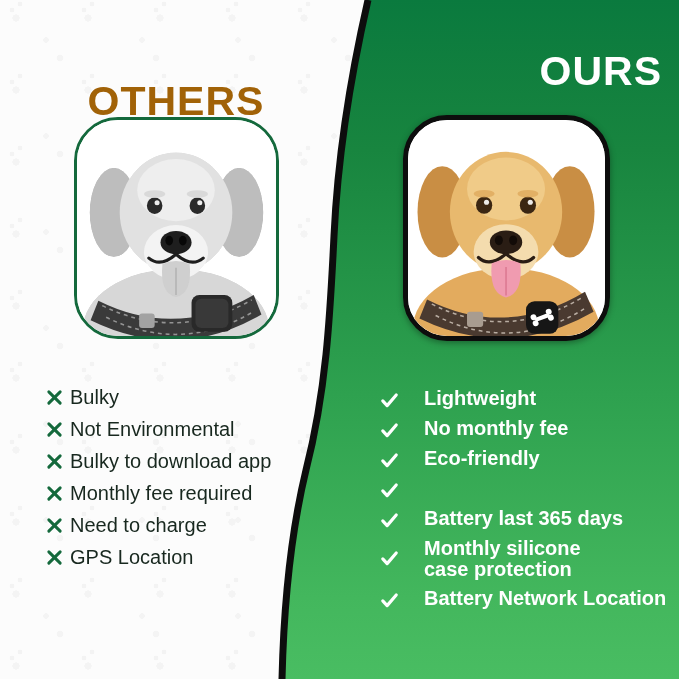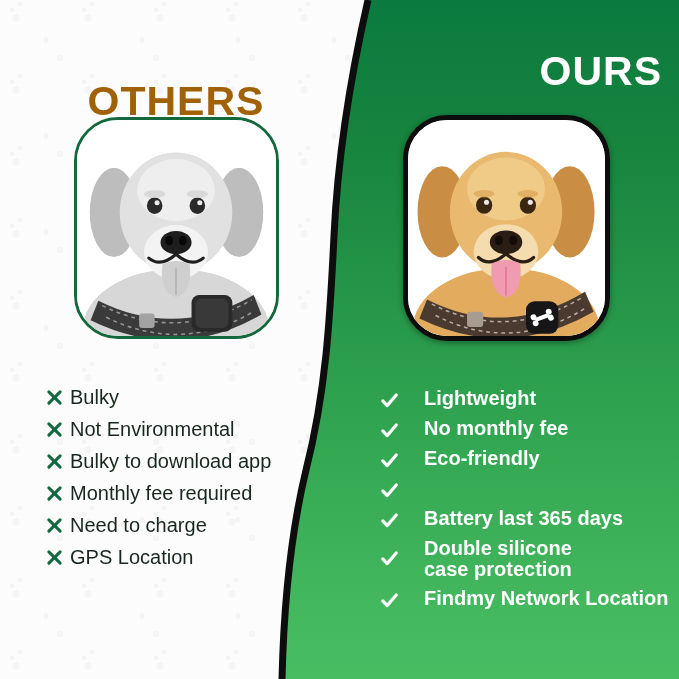--- a/index.html
+++ b/index.html
@@ -338,26 +338,26 @@
           </svg>
       </span>
       <span class="txt">Battery last 365 days</span>
     </li>
     <li class="li two-line">
       <span class="mark">
         <svg viewBox="0 0 24 24">
             <path d="M3.5 12.5 L9 18.5 L20.5 5" stroke="#ffffff" stroke-width="4" fill="none" stroke-linecap="round" stroke-linejoin="round"></path>
           </svg>
       </span>
-      <span class="txt" style="white-space:pre-line">Double silicone
+      <span class="txt" style="white-space:pre-line">Monthly silicone
 case protection</span>
     </li>
     <li class="li">
       <span class="mark">
         <svg viewBox="0 0 24 24">
             <path d="M3.5 12.5 L9 18.5 L20.5 5" stroke="#ffffff" stroke-width="4" fill="none" stroke-linecap="round" stroke-linejoin="round"></path>
           </svg>
       </span>
-      <span class="txt">Findmy Network Location</span>
+      <span class="txt">Battery Network Location</span>
     </li>
   </ul>
 
 </div>
 
 </body></html>

